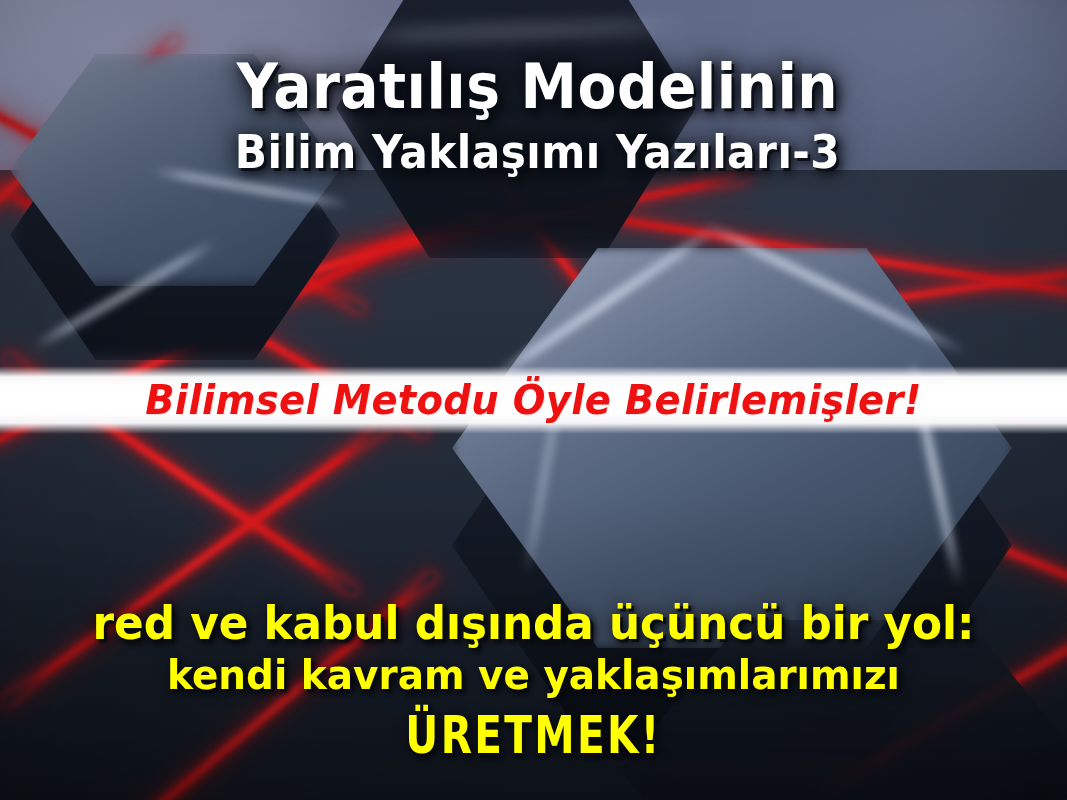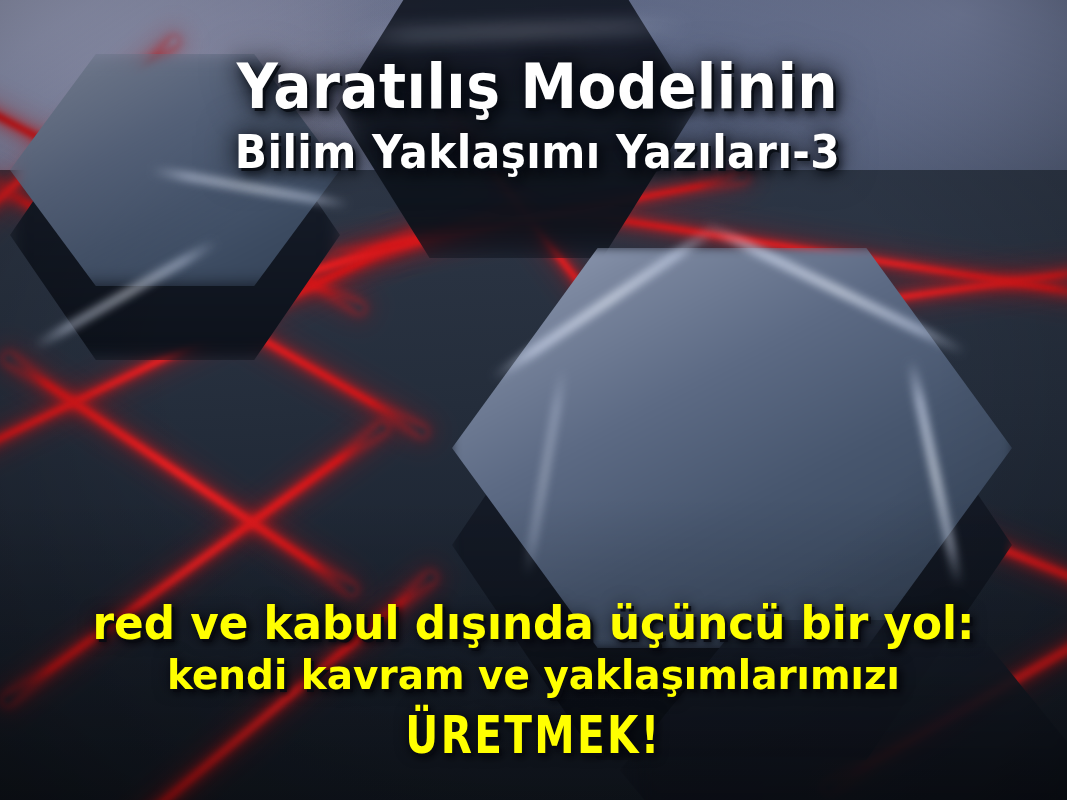--- a/index.html
+++ b/index.html
@@ -191,20 +191,23 @@
     <div class="hex hex-side blur-heavy" style="left:620px; top:620px; width:470px; height:300px; opacity:0.9;"></div>
 
     <div class="bg-vignette"></div>
   </div>
 
   <div class="title-block">
     <div class="title-line1">Yaratılış Modelinin</div>
     <div class="title-line2">Bilim Yaklaşımı Yazıları-3</div>
   </div>
 
+  <div class="banner">
+    <span class="banner-text">Bilimsel Metodu Öyle Belirlemişler!</span>
+  </div>
 
   <div class="yellow-block">
     <div class="ylinea">red ve kabul dışında üçüncü bir yol:</div>
     <div class="ylineb">kendi kavram ve yaklaşımlarımızı</div>
     <div class="ylinec">ÜRETMEK!</div>
   </div>
 
 </div>
 
 </body></html>

